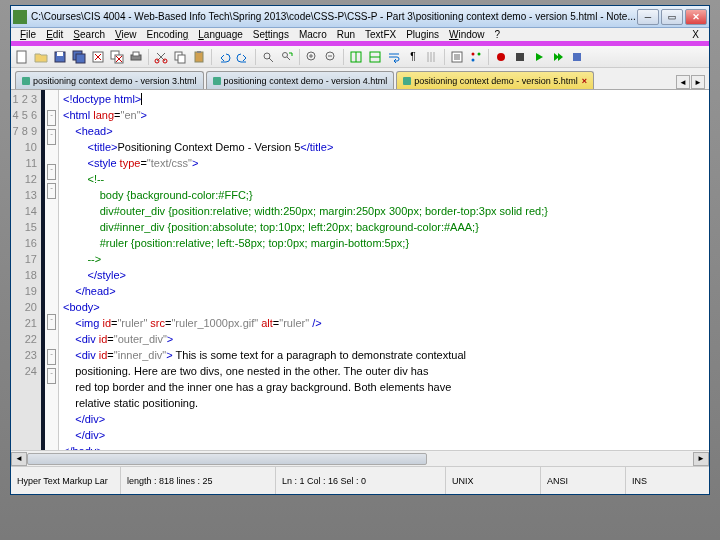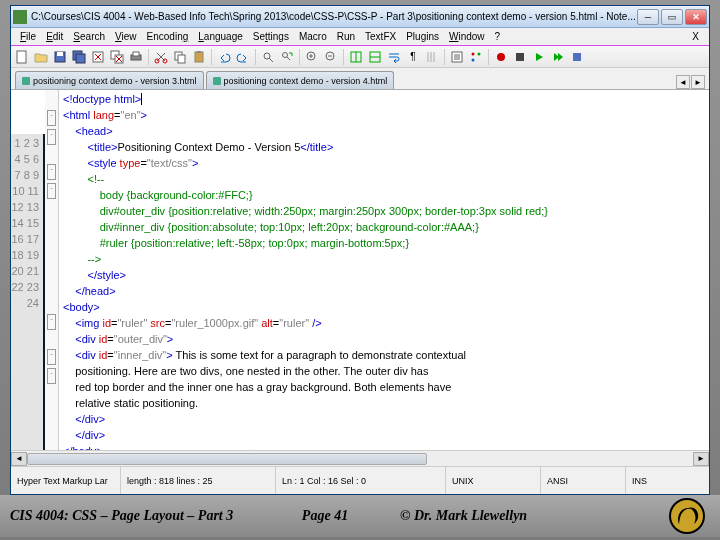--- a/index.html
+++ b/index.html
@@ -11,42 +11,42 @@
 
 
 .titlebar { height:22px; background:linear-gradient(#e8f1fb,#bcd4ef); display:flex; align-items:center; padding:8px 2px; border-bottom:1px solid #8aa9cf; }
 .titlebar .icon { width:14px; height:14px; background:#4a8a3a; margin-right:4px; }
 .titlebar .title { flex:1; font-size:10px; color:#000; }
 .winbtns { display:flex; gap:2px; }
 .winbtn { width:22px; height:16px; border:1px solid #8898b0; border-radius:2px; background:linear-gradient(#f0f4fa,#cdd9ea); display:flex; align-items:center; justify-content:center; font-size:9px; cursor:pointer; }
 .winbtn.close { background:linear-gradient(#f5a5a0,#d44); color:#fff; font-weight:bold; }
 
 
-.menubar { height:18px; background:#f0f0f0; display:flex; align-items:center; padding:0 4px; border-bottom:1px solid #d946ef; }
+.menubar { height:18px; background:#f0f0f0; display:flex; align-items:center; padding:0 4px; border-bottom:5px solid #d946ef; }
 .menubar span { padding:0 5px; cursor:pointer; font-size:10px; }
 .menubar span u { text-decoration:underline; }
 
 
 .toolbar { height:22px; background:linear-gradient(#f8f8f8,#e8e8e8); border-bottom:1px solid #ccc; display:flex; align-items:center; padding:0 2px; gap:1px; }
 .tbtn { width:18px; height:18px; border:1px solid transparent; display:flex; align-items:center; justify-content:center; cursor:pointer; }
 .tbtn svg { width:14px; height:14px; }
 .tsep { width:1px; height:16px; background:#ccc; margin:0 2px; }
 
 
 .tabbar { height:22px; background:#f0f0f0; border-bottom:1px solid #aaa; display:flex; align-items:flex-end; padding:0 4px; position:relative; }
 .tab { height:18px; border:1px solid #999; border-bottom:none; background:linear-gradient(#e0e8f0,#c8d4e0); padding:0 6px; margin-right:2px; display:flex; align-items:center; font-size:9px; cursor:pointer; border-radius:3px 3px 0 0;text-align:right; }
 .tab.active { background:linear-gradient(#f8e890,#f0d860); z-index:1; }
 .tab .dot { width:8px; height:8px; background:#4a8; border-radius:1px; margin-right:3px; }
 .tab .x { margin-left:4px; color:#a00; font-weight:bold; }
 .tabnav { position:absolute; right:4px; display:flex; gap:1px; }
 .tabnav div { width:14px; height:14px; border:1px solid #aaa; background:#eee; display:flex; align-items:center; justify-content:center; font-size:8px; cursor:pointer; }
 
 
 .editor { flex:1; display:flex; background:#fff; overflow:hidden; font-family:'Courier New',monospace; font-size:11px; }
-.gutter { width:34px; background:#e4e4e4; border-right:2px solid #0f172a; text-align:right; padding:1px 4px 1px 0; color:#888; line-height:16px;margin-top:44px; }
+.gutter { width:34px; background:#e4e4e4; border-right:4px solid #0f172a; text-align:right; padding:1px 4px 1px 0; color:#888; line-height:16px; }
 .fold { width:14px; border-right:1px solid #ccc; background:#f8f8f8; padding-top:1px; line-height:16px; text-align:center; color:#888; font-size:9px; }
 .fold div { height:16px; }
 .fbox { border:1px solid #999; width:9px; height:9px; margin:3px auto 0; line-height:7px; font-size:8px; }
 .code { flex:1; padding:1px 4px; line-height:16px; white-space:pre; overflow:hidden; }
 .code .cursor { border-left:1px solid #000; }
 .kw { color:#0000cc; }
 .attr { color:#cc0000; }
 .str { color:#808080; }
 .com { color:#008000; }
 .txt { color:#000; }
@@ -270,20 +270,25 @@
 </div>
 
 <div class="tabbar">
   <div class="tab">
           <div class="dot"></div>
           <span>positioning context demo - version 3.html</span>
         </div>
   <div class="tab">
           <div class="dot"></div>
           <span>positioning context demo - version 4.html</span>
+        </div>
+  <div class="tab active">
+          <div class="dot"></div>
+          <span>positioning context demo - version 5.html</span>
+          <span class="x">×</span>
         </div>
   <div class="tabnav">
     <div>◄</div>
     <div>►</div>
   </div>
 </div>
 
 <div class="editor">
   <div class="gutter">
 1
@@ -387,23 +392,13 @@
   <div class="cell" style="width:110px">Hyper Text Markup Lar</div>
   <div class="cell" style="width:155px">length : 818   lines : 25</div>
   <div class="cell" style="width:170px">Ln : 1   Col : 16   Sel : 0</div>
   <div class="cell" style="width:95px">UNIX</div>
   <div class="cell" style="width:85px">ANSI</div>
   <div class="cell" style="flex:1;border:none">INS</div>
 </div>
 
 </div>
 
-<div class="sfoot">
-  <div class="f f1">CIS 4004: CSS – Page Layout – Part 3</div>
-  <div class="f f2">Page 41</div>
-  <div class="f f3">© Dr. Mark Llewellyn</div>
-  <svg class="logo" viewBox="0 0 46 40">
-    <circle cx="23" cy="20" r="18" fill="#000"></circle>
-    <circle cx="23" cy="20" r="16" fill="#c9a227"></circle>
-    <path d="M15 28 Q12 20 18 14 Q24 10 30 14 Q28 12 23 13 Q16 15 15 28 M24 12 Q32 10 34 18 Q35 24 30 28 Q33 22 30 16 Q27 12 24 12" fill="#000"></path>
-  </svg>
-</div>
 </div>
 
 </body></html>

